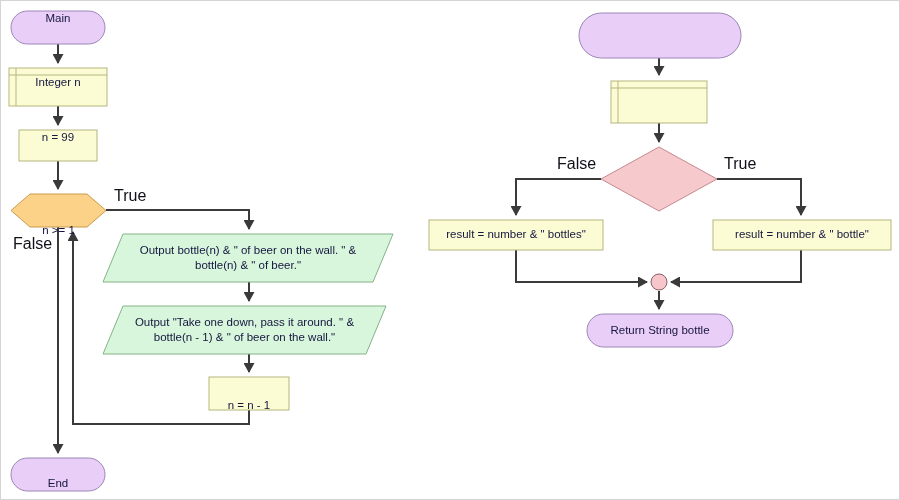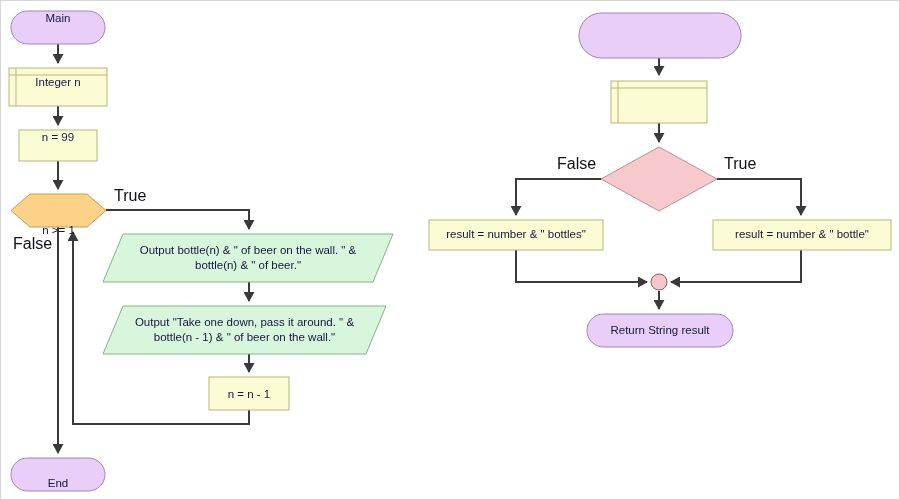--- a/index.html
+++ b/index.html
@@ -98,32 +98,32 @@
   <div class="branch-label" style="left:113px;top:186px;">True</div>
   <div class="branch-label" style="left:12px;top:234px;">False</div>
   <div class="node-label" style="left:104px;top:233px;width:286px;height:48px;">
     <span>Output bottle(n) &amp; " of beer on the wall. " &amp;</span>
     <span>bottle(n) &amp; " of beer."</span>
   </div>
   <div class="node-label" style="left:104px;top:305px;width:279px;height:48px;">
     <span>Output "Take one down, pass it around. " &amp;</span>
     <span>bottle(n - 1) &amp; " of beer on the wall."</span>
   </div>
-  <div class="node-label" style="left:208px;top:368px;width:80px;height:33px;justify-content:flex-end;">
+  <div class="node-label" style="left:208px;top:388px;width:80px;height:33px;">
     <span>n = n - 1</span>
   </div>
   <div class="node-label" style="left:10px;top:457px;width:94px;height:33px;justify-content:flex-end;">
     <span>End</span>
   </div>
 
   <div class="branch-label" style="left:556px;top:154px;">False</div>
   <div class="branch-label" style="left:723px;top:154px;">True</div>
   <div class="node-label" style="left:428px;top:219px;width:174px;height:30px;">
     <span>result = number &amp; " bottles"</span>
   </div>
   <div class="node-label" style="left:712px;top:219px;width:178px;height:30px;">
     <span>result = number &amp; " bottle"</span>
   </div>
   <div class="node-label" style="left:586px;top:313px;width:146px;height:33px;">
-    <span>Return String result</span>
+    <span>Return String bottle</span>
   </div>
 
 </div>
 
 </body></html>

